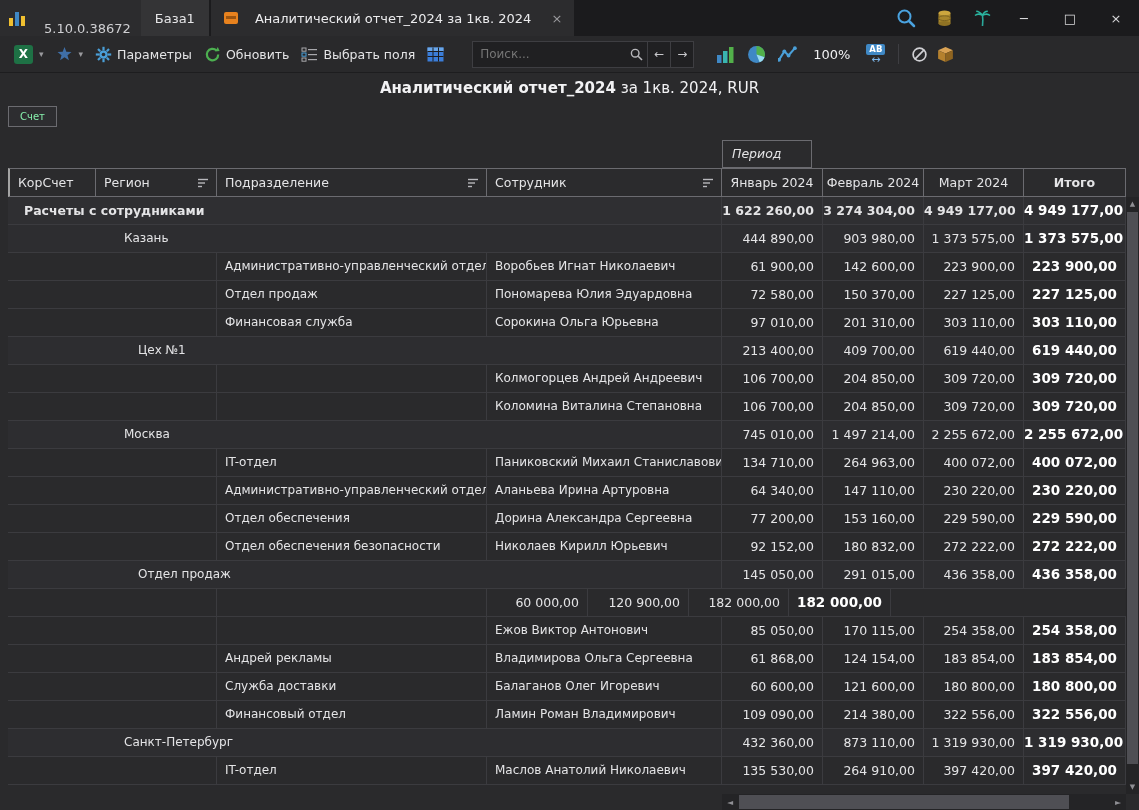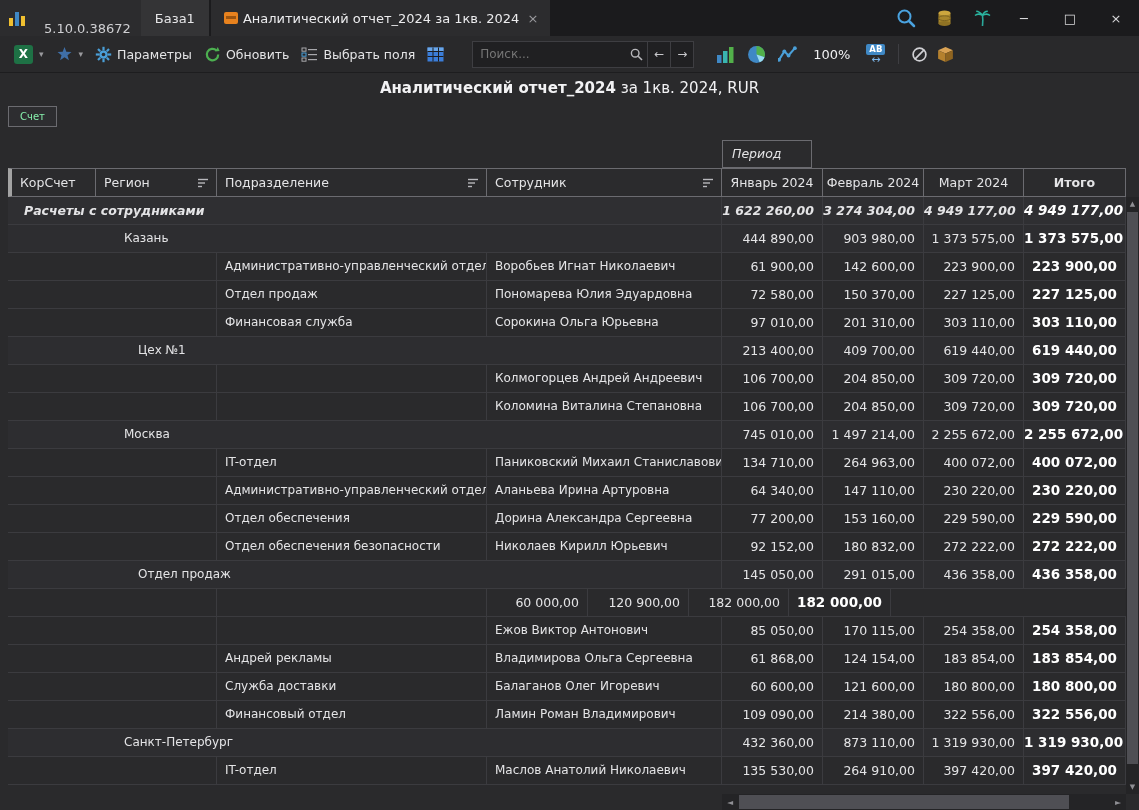--- a/index.html
+++ b/index.html
@@ -8,21 +8,21 @@
     background:#2a2a2c;color:#e4e4e6;
     font-family:"DejaVu Sans","Liberation Sans",sans-serif;
     font-size:12.5px;
   }
   
   .titlebar{position:absolute;left:0;top:0;width:1139px;height:36px;background:#1b1b1d;display:flex;align-items:stretch;}
   .tb-left{display:flex;align-items:flex-end;background:#2c2c2e;}
   .app-icon{width:34px;height:36px;display:flex;align-items:center;justify-content:center;}
   .tb-version{color:#cfcfd2;font-size:13px;padding:0 10px;}
   .tb-tab-base{display:flex;align-items:center;padding:0 14px;color:#e6e6e8;font-size:13px;background:#343436;height:36px;}
-  .tb-doc{display:flex;align-items:center;gap:4px;background:#2c2c2e;margin-left:2px;padding:0 12px;height:36px;color:#ececee;font-size:13px;}
+  .tb-doc{display:flex;align-items:center;gap:16px;background:#2c2c2e;margin-left:2px;padding:0 12px;height:36px;color:#ececee;font-size:13px;}
   .tb-doc .tab-close{color:#9a9a9e;font-size:13px;margin-left:4px;cursor:pointer;}
   .tb-right{margin-left:auto;display:flex;align-items:center;}
   .tb-iconbtn{width:38px;height:36px;display:flex;align-items:center;justify-content:center;cursor:pointer;}
   .win-btn{width:46px;height:36px;display:flex;align-items:center;justify-content:center;color:#d8d8da;font-size:13px;cursor:pointer;}
   
   .toolbar{position:absolute;left:0;top:36px;width:1139px;height:37px;background:#29292b;border-bottom:1px solid #1d1d1f;display:flex;align-items:center;padding-left:8px;box-sizing:border-box;}
   .tool{display:flex;align-items:center;gap:5px;padding:4px 6px;border-radius:2px;cursor:pointer;color:#e4e4e6;white-space:nowrap;}
   .tool .lbl{font-size:12.5px;}
   .caret{color:#9a9a9e;font-size:9px;margin-left:1px;}
   .excel-badge{width:19px;height:19px;background:#1e7145;border-radius:3px;color:#fff;font-weight:bold;font-size:12px;display:flex;align-items:center;justify-content:center;}
@@ -37,29 +37,29 @@
   .round-btn{width:26px;height:26px;border-radius:13px;display:flex;align-items:center;justify-content:center;cursor:pointer;}
   
   .report-title{position:absolute;left:0;top:79px;width:1139px;text-align:center;font-size:15px;color:#f2f2f4;}
   .report-title b{font-weight:bold;}
   .schet-btn{position:absolute;left:8px;top:106px;border:1px solid #6b6b70;background:#2d2d30;color:#86efac;padding:4px 11px;font-size:10px;cursor:pointer;}
   .period-box{position:absolute;left:722px;top:140px;width:90px;height:28px;box-sizing:border-box;border:1px solid #6b6b70;background:#2b2b2d;line-height:26px;padding-left:9px;font-size:12.5px;cursor:pointer;font-style:italic;}
   
   .pivot{position:absolute;left:8px;top:168px;width:1118px;}
   .thead{display:flex;height:29px;}
   .hc{box-sizing:border-box;border:1px solid #6b6b70;border-left:none;background:#2b2b2d;line-height:27px;padding-left:8px;font-size:12.5px;position:relative;cursor:pointer;white-space:nowrap;overflow:hidden;}
-  .hc:first-child{border-left:4px solid #a3a3a3;padding-left:8px;}
+  .hc:first-child{border-left:2px solid #a3a3a3;padding-left:8px;}
   .hc .sort{position:absolute;right:7px;top:8px;}
   .h0{width:88px}.h1{width:121px}.h2{width:270px}.h3{width:235px}
   .h4,.h5{width:101px}.h6{width:100px}.h7{width:102px}
   .hm{text-align:center;padding-left:0;}
   .hb{font-weight:bold;}
   .tbody{}
   .trow{display:flex;height:28px;box-sizing:border-box;border-bottom:1px solid #3b3b3f;background:#2a2a2c;cursor:default;}
-  .r-total{background:#2f2f32;font-weight:bold;font-style:italic;}
+  .r-total{background:#2f2f32;font-weight:bold;}
   .r-region,.r-group{background:#2d2d30;}
   .c{box-sizing:border-box;line-height:27px;font-size:12px;color:#e4e4e6;overflow:hidden;white-space:nowrap;}
   .c-kor{width:88px;}
   .c-reg{width:121px;border-right:1px solid #3b3b3f;}
   .c-dept{width:270px;border-right:1px solid #3b3b3f;padding-left:8px;}
   .c-emp{width:235px;border-right:1px solid #3b3b3f;padding-left:8px;}
   .c-span{width:714px;border-right:1px solid #3b3b3f;}
   .r-total .c-span{padding-left:16px;font-size:12.5px;}
   .r-region .c-span{padding-left:116px;}
   .r-group .c-span{padding-left:130px;}

